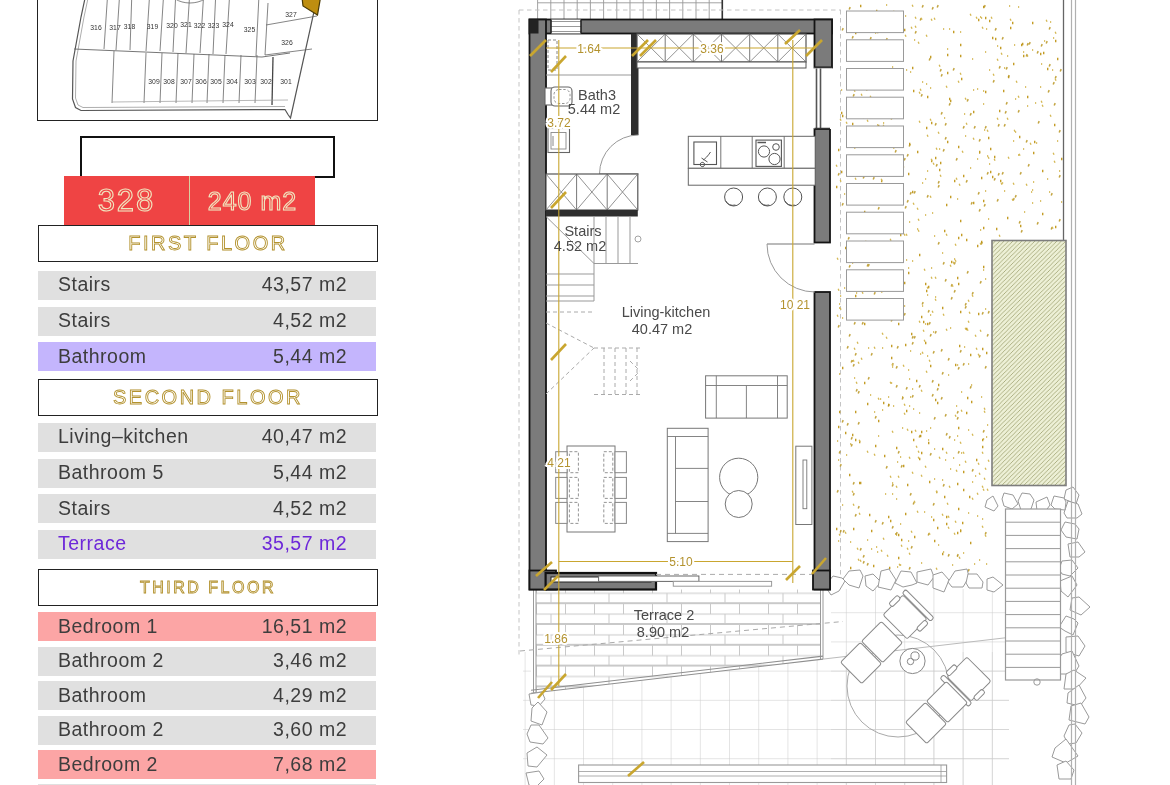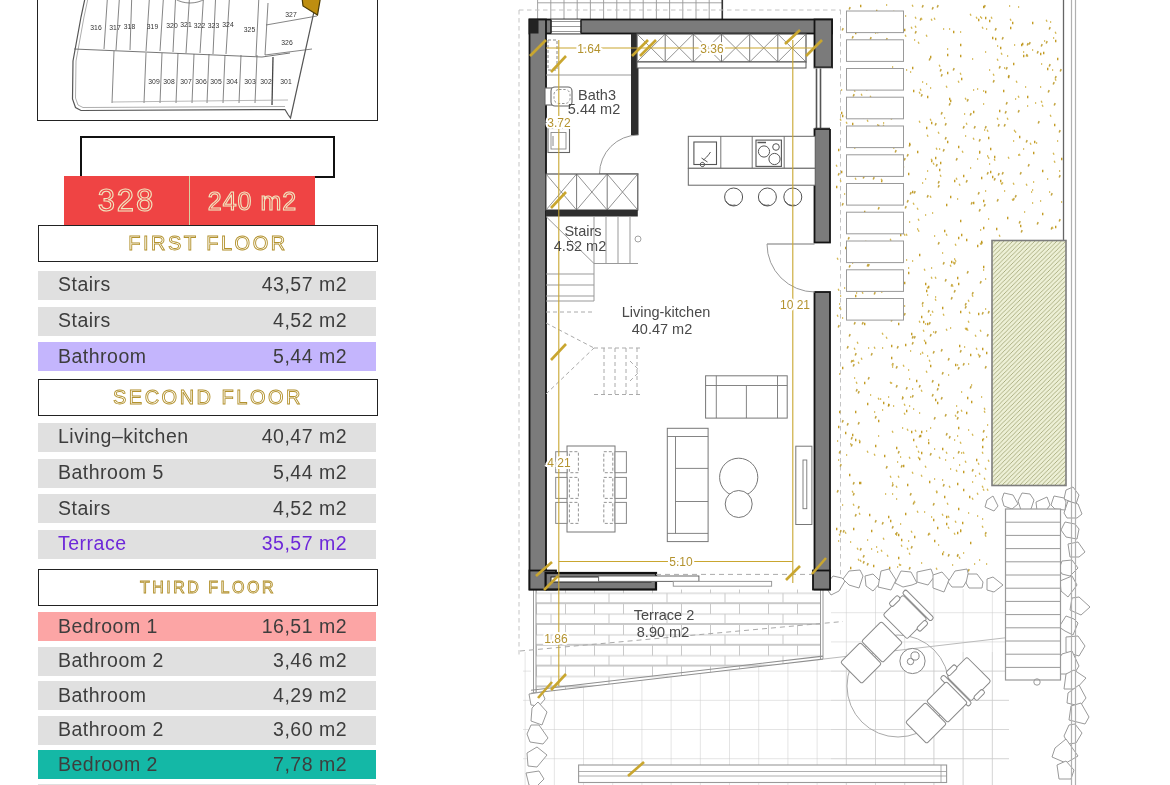--- a/index.html
+++ b/index.html
@@ -361,16 +361,16 @@
     <span style="position:absolute;right:29px;top:2.5px;letter-spacing:.5px">3,46 m2</span>
   </div>
 <div style="position:absolute;left:38px;top:681.2px;width:338px;height:29px;background:#e0e0e0;color:#3d3d3d;font-size:19.5px">
     <span style="position:absolute;left:20px;top:2.5px;letter-spacing:.5px">Bathroom</span>
     <span style="position:absolute;right:29px;top:2.5px;letter-spacing:.5px">4,29 m2</span>
   </div>
 <div style="position:absolute;left:38px;top:715.8px;width:338px;height:29px;background:#e0e0e0;color:#3d3d3d;font-size:19.5px">
     <span style="position:absolute;left:20px;top:2.5px;letter-spacing:.5px">Bathroom 2</span>
     <span style="position:absolute;right:29px;top:2.5px;letter-spacing:.5px">3,60 m2</span>
   </div>
-<div style="position:absolute;left:38px;top:750.4px;width:338px;height:29px;background:#14b8a6;color:#3d3d3d;font-size:19.5px">
+<div style="position:absolute;left:38px;top:750.4px;width:338px;height:29px;background:#fca5a5;color:#3d3d3d;font-size:19.5px">
     <span style="position:absolute;left:20px;top:2.5px;letter-spacing:.5px">Bedroom 2</span>
-    <span style="position:absolute;right:29px;top:2.5px;letter-spacing:.5px">7,78 m2</span>
+    <span style="position:absolute;right:29px;top:2.5px;letter-spacing:.5px">7,68 m2</span>
   </div>
 <div style="position:absolute;left:38px;top:784px;width:338px;height:1px;background:#e0e0e0"></div>
 </body></html>

